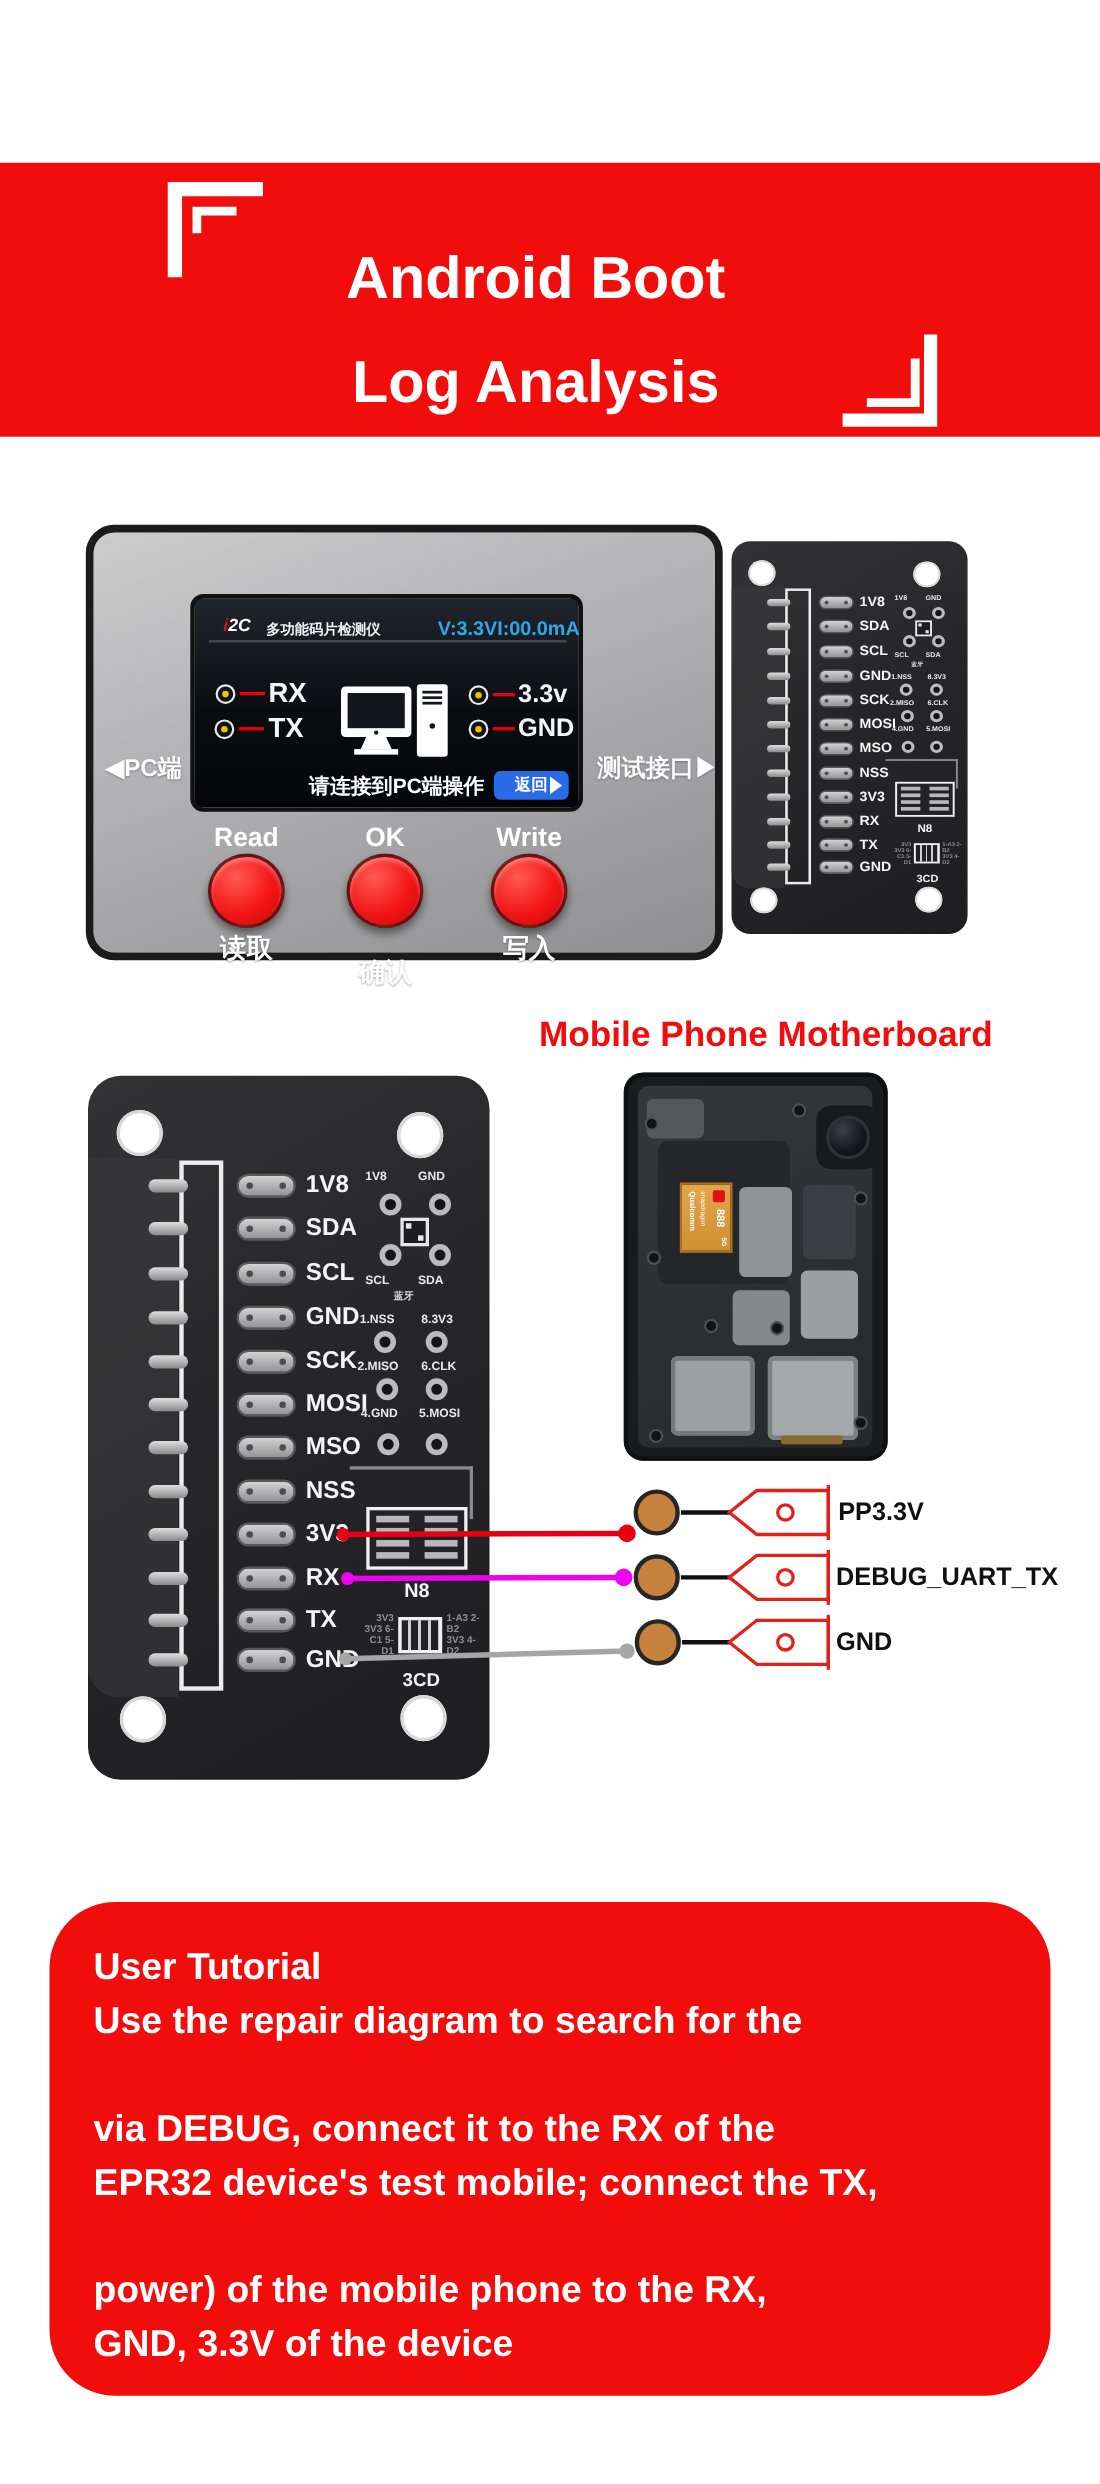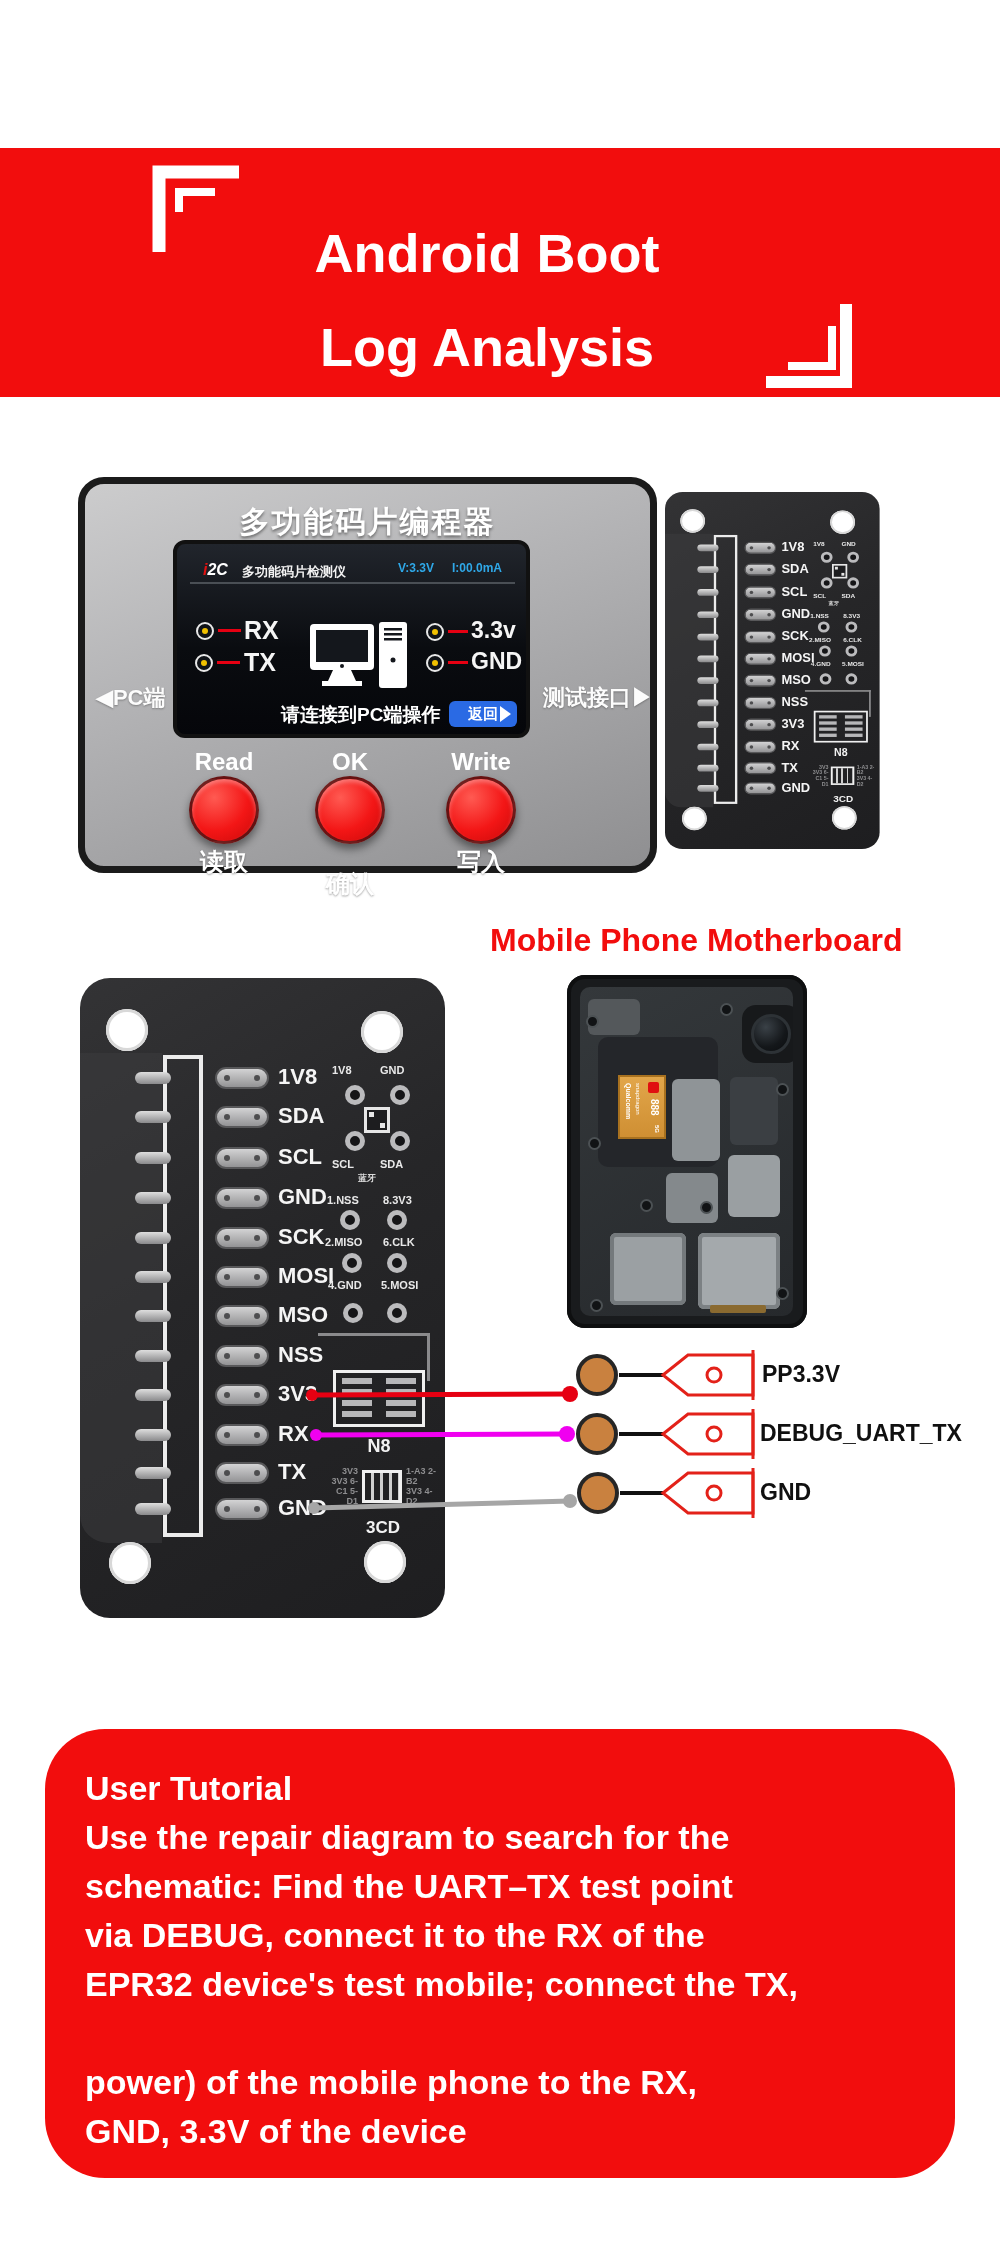--- a/index.html
+++ b/index.html
@@ -12,21 +12,21 @@
   .banner-line{width:1000px;text-align:center;color:#fff;font-weight:bold;font-size:54px;white-space:nowrap;}
 
   
   .device{left:78px;top:477px;width:579px;height:396px;border-radius:26px;border:7px solid #1b1b1b;
           background:linear-gradient(160deg,#cccccd 0%,#b3b3b5 40%,#8f8f91 100%);box-sizing:border-box;}
   .dev-title{left:78px;top:502px;width:579px;text-align:center;color:#fff;font-weight:bold;font-size:30px;
              letter-spacing:2px;text-shadow:0 2px 3px rgba(0,0,0,.45);}
   .screen{left:173px;top:540px;width:357px;height:198px;border-radius:12px;border:4px solid #111;
           background:linear-gradient(180deg,#21252c 0%,#0a0c10 55%,#05060a 100%);box-sizing:border-box;}
   .scr-sub{color:#f2f2f2;font-size:13px;font-weight:bold;}
-  .cyan{color:#2fa8e8;font-weight:bold;font-size:12px;}
+  .cyan{color:#2fa8e8;font-weight:bold;font-size:18px;}
   .scr-line{left:190px;top:582px;width:325px;height:2px;background:#4a4f55;}
   .target{width:18px;height:18px;border-radius:50%;border:2px solid #e8e8e8;box-sizing:border-box;background:#101318;}
   .target::after{content:"";position:absolute;left:4px;top:4px;width:6px;height:6px;border-radius:50%;background:#f0c000;}
   .dash{height:3px;background:#e60012;}
   .scr-pin{color:#f5f5f5;font-weight:bold;font-size:25px;}
   .scr-msg{color:#fff;font-weight:bold;font-size:19px;}
   .back-btn{left:449px;top:701px;width:68px;height:26px;border-radius:6px;background:#2a6ae4;color:#fff;
             font-size:15px;font-weight:bold;text-align:center;line-height:26px;}
   .back-tri{left:500px;top:706px;width:0;height:0;border-left:11px solid #fff;border-top:8px solid transparent;border-bottom:8px solid transparent;}
   .side-label{color:#fcfcfc;font-weight:bold;font-size:22px;text-shadow:0 1px 2px rgba(0,0,0,.3);}
@@ -102,21 +102,20 @@
     </svg>
     <svg class="abs" style="left:760px;top:152px;" width="95" height="95" viewBox="0 0 95 95">
       <path d="M6 82 H86 V4" stroke="#ffffff" stroke-width="12" fill="none"></path>
       <path d="M28 66 H72 V26" stroke="#ffffff" stroke-width="8" fill="none"></path>
     </svg>
     <div class="banner-line abs" style="left:-13px;top:74px;">Android Boot</div>
     <div class="banner-line abs" style="left:-13px;top:168px;">Log Analysis</div>
   </div>
 
   <div class="abs device"></div>
-  <div class="abs dev-title">多功能码片编程器</div>
 
   <div class="abs screen"></div>
 
   <div class="abs" style="left:203px;top:561px;font-weight:bold;font-size:16px;font-style:italic;">
     <span style="color:#e01010;">i</span><span style="color:#fff;">2C</span>
   </div>
   <div class="abs scr-sub" style="left:242px;top:563px;">多功能码片检测仪</div>
   <div class="abs cyan" style="left:398px;top:561px;">V:3.3V</div>
   <div class="abs cyan" style="left:452px;top:561px;">I:00.0mA</div>
   <div class="abs scr-line"></div>
@@ -452,20 +451,19 @@
       <circle cx="714" cy="1493" r="7" fill="#ffffff" stroke="#e32119" stroke-width="3"></circle>
     </g>
   </svg>
   <div class="tp-label" style="left:762px;top:1361px;">PP3.3V</div>
   <div class="tp-label" style="left:760px;top:1420px;">DEBUG_UART_TX</div>
   <div class="tp-label" style="left:760px;top:1479px;">GND</div>
 
   <div class="abs tutorial">
     <div class="tut-line" style="top:40px;">User Tutorial</div>
     <div class="tut-line" style="top:89px;">Use the repair diagram to search for the</div>
-    <div class="tut-line" style="top:138px;">schematic: Find the UART–TX test point</div>
     <div class="tut-line" style="top:187px;">via DEBUG, connect it to the RX of the</div>
     <div class="tut-line" style="top:236px;">EPR32 device's test mobile; connect the TX,</div>
     <div class="tut-line" style="top:334px;">power) of the mobile phone to the RX,</div>
     <div class="tut-line" style="top:383px;">GND, 3.3V of the device</div>
   </div>
 
 </div>
 
 </body></html>

